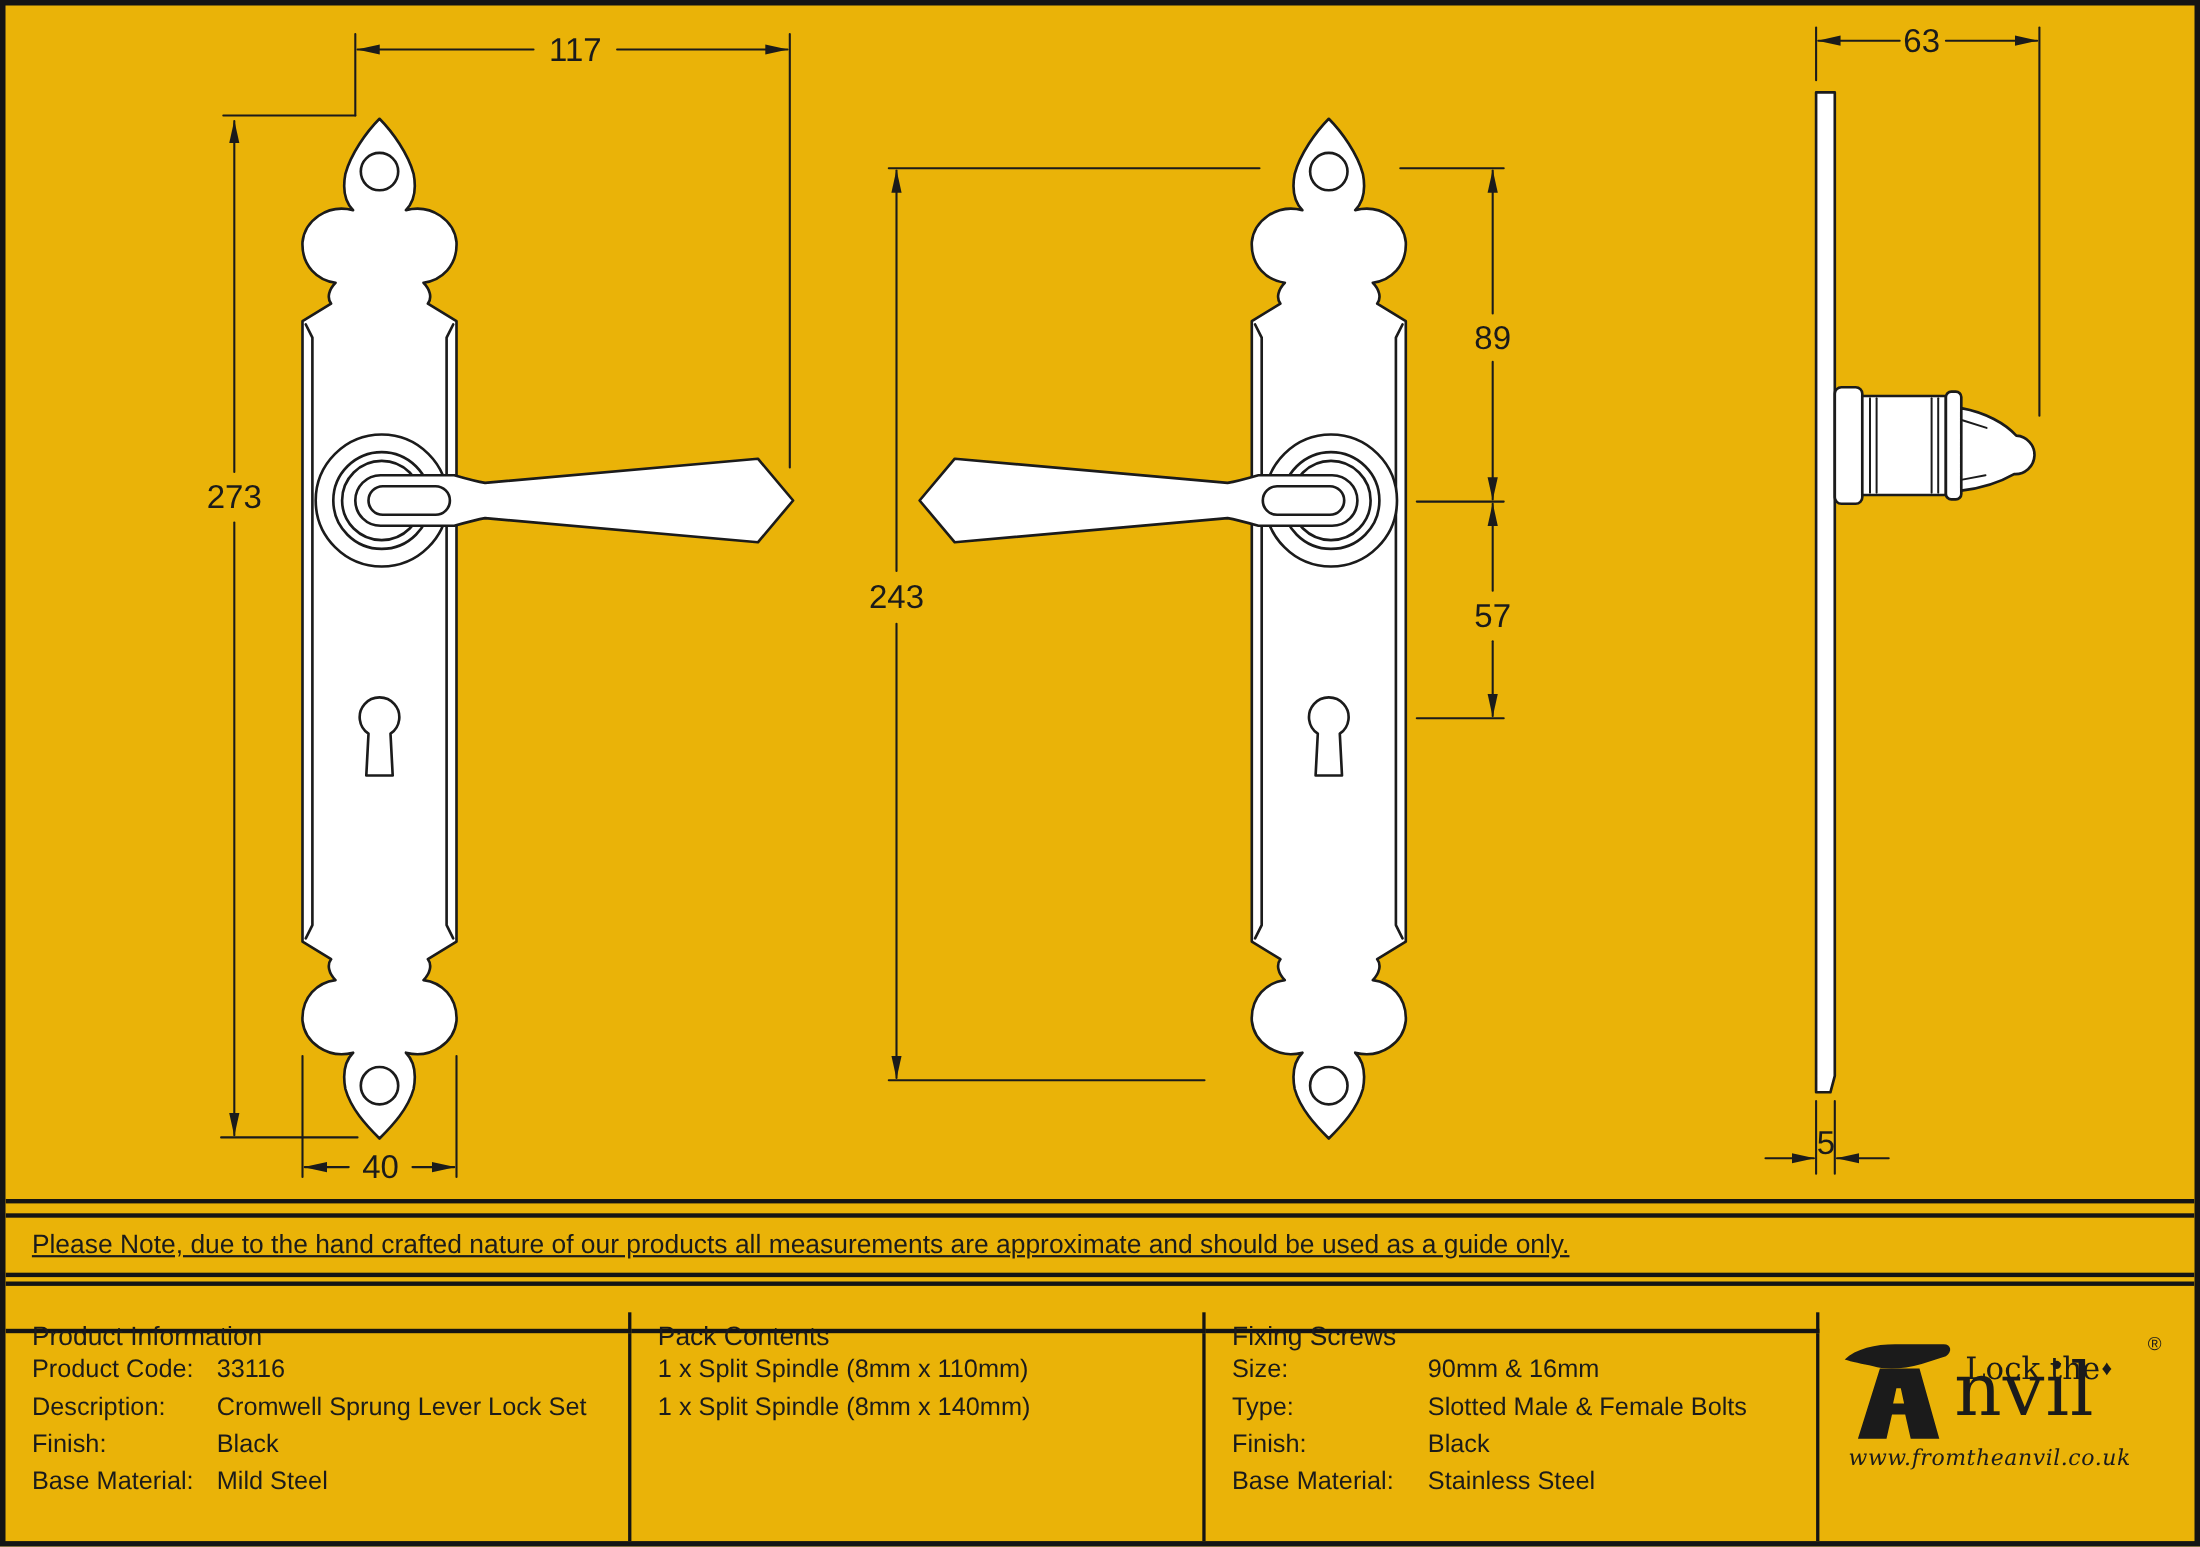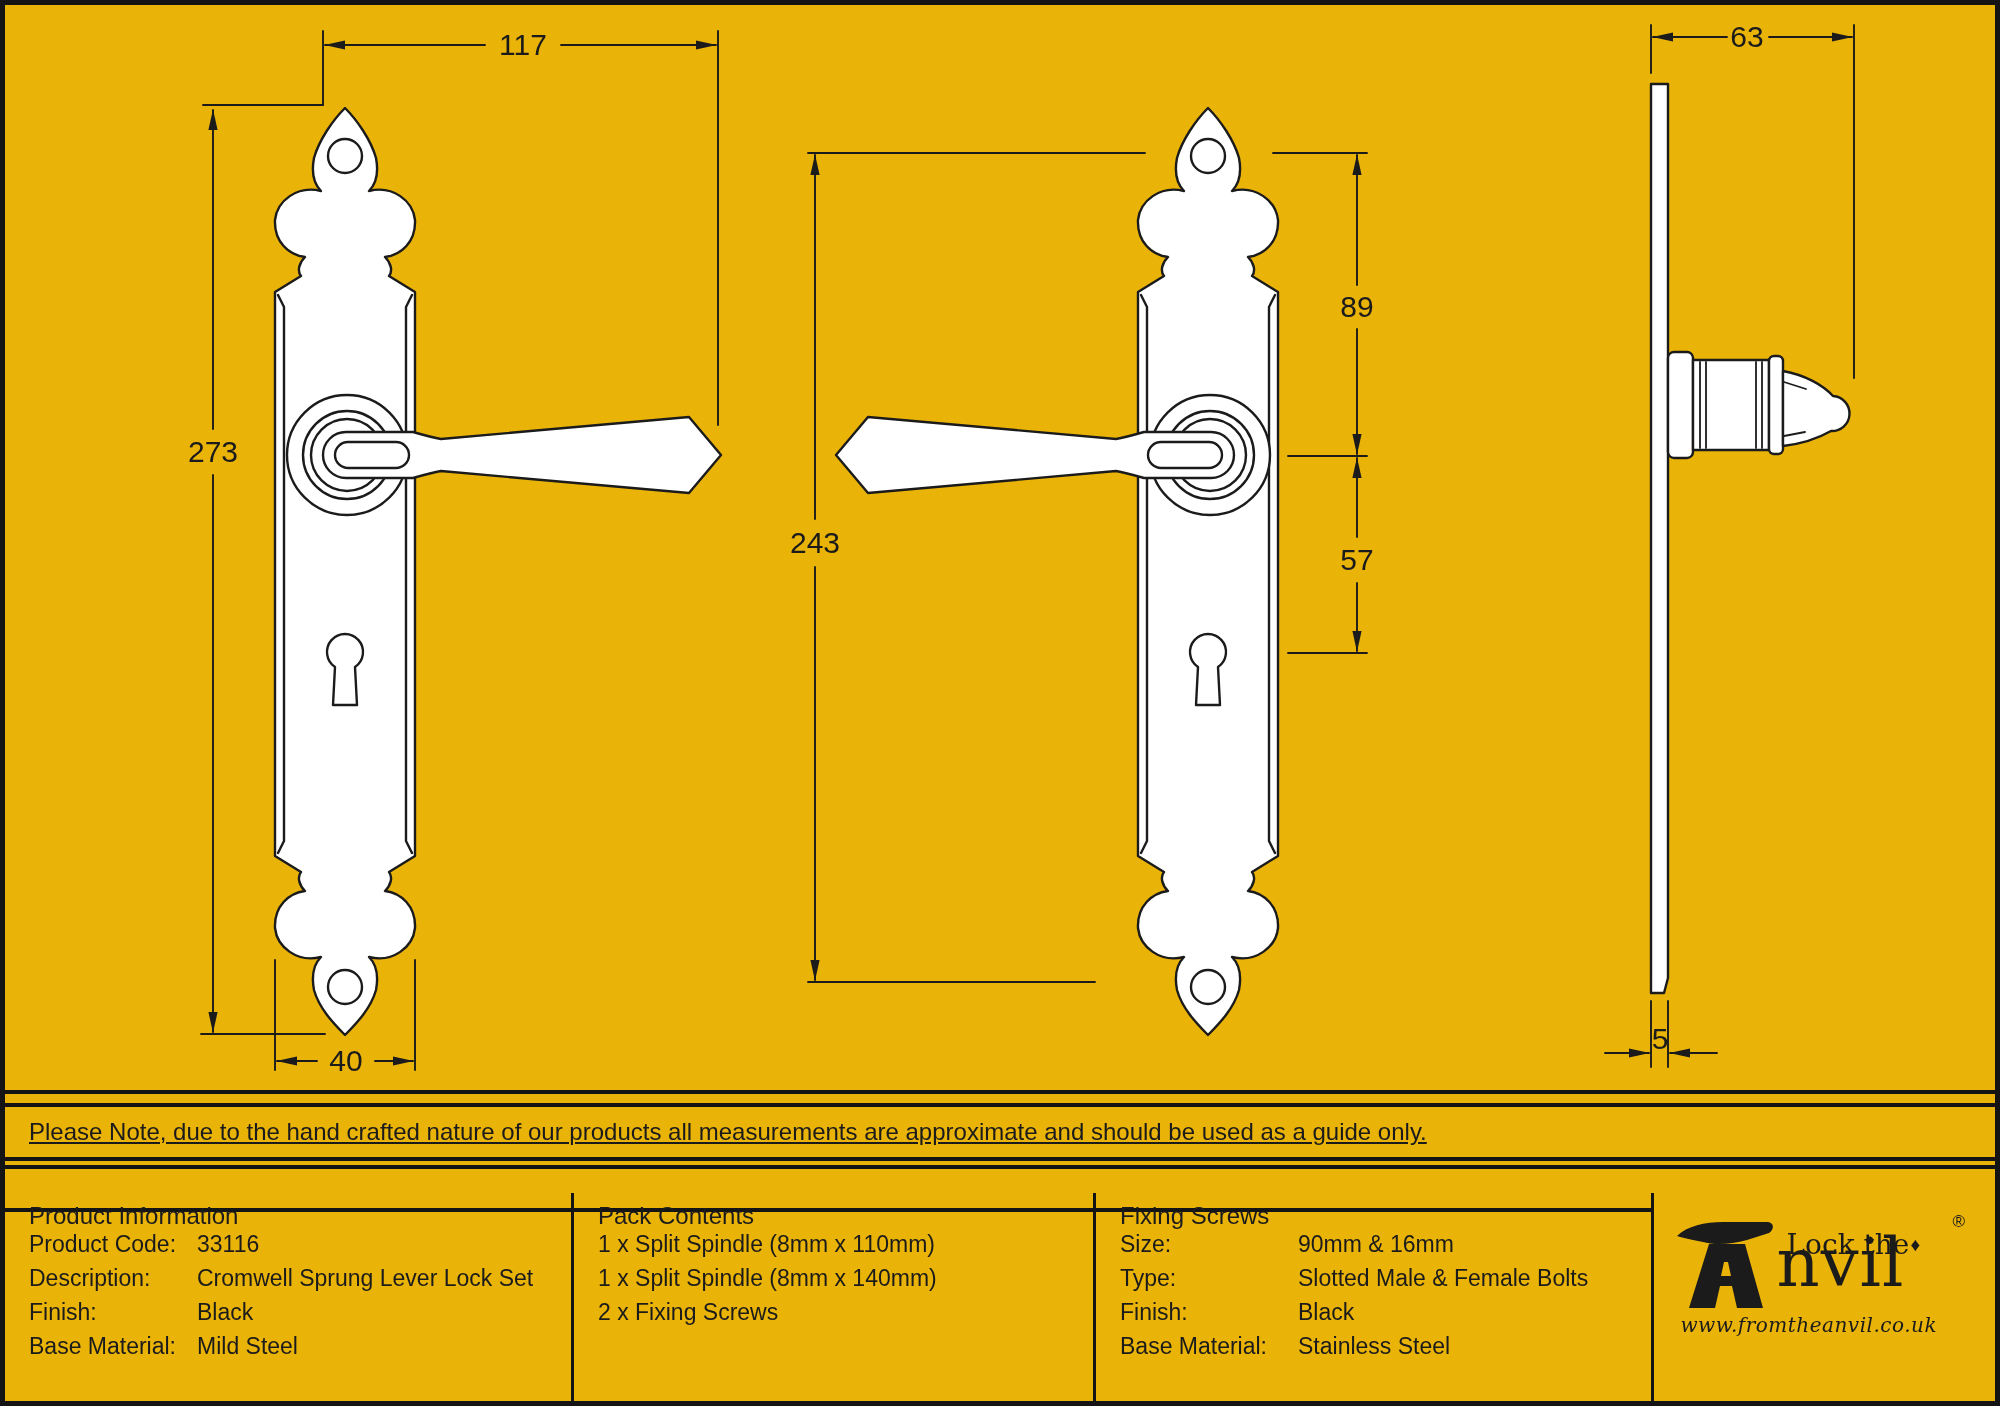--- a/index.html
+++ b/index.html
@@ -283,21 +283,20 @@
       </div>
       <div class="kv">
         <span class="k">Base Material:</span>
         <span class="v">Mild Steel</span>
       </div>
     </div>
 
     <div class="cell bcell vline">
       <div class="pc-line">1 x Split Spindle (8mm x 110mm)</div>
       <div class="pc-line">1 x Split Spindle (8mm x 140mm)</div>
-      <div class="pc-line">2 x Fixing Screws</div>
     </div>
 
     <div class="cell bcell vline col3">
       <div class="kv">
         <span class="k">Size:</span>
         <span class="v">90mm &amp; 16mm</span>
       </div>
       <div class="kv">
         <span class="k">Type:</span>
         <span class="v">Slotted Male &amp; Female Bolts</span>

